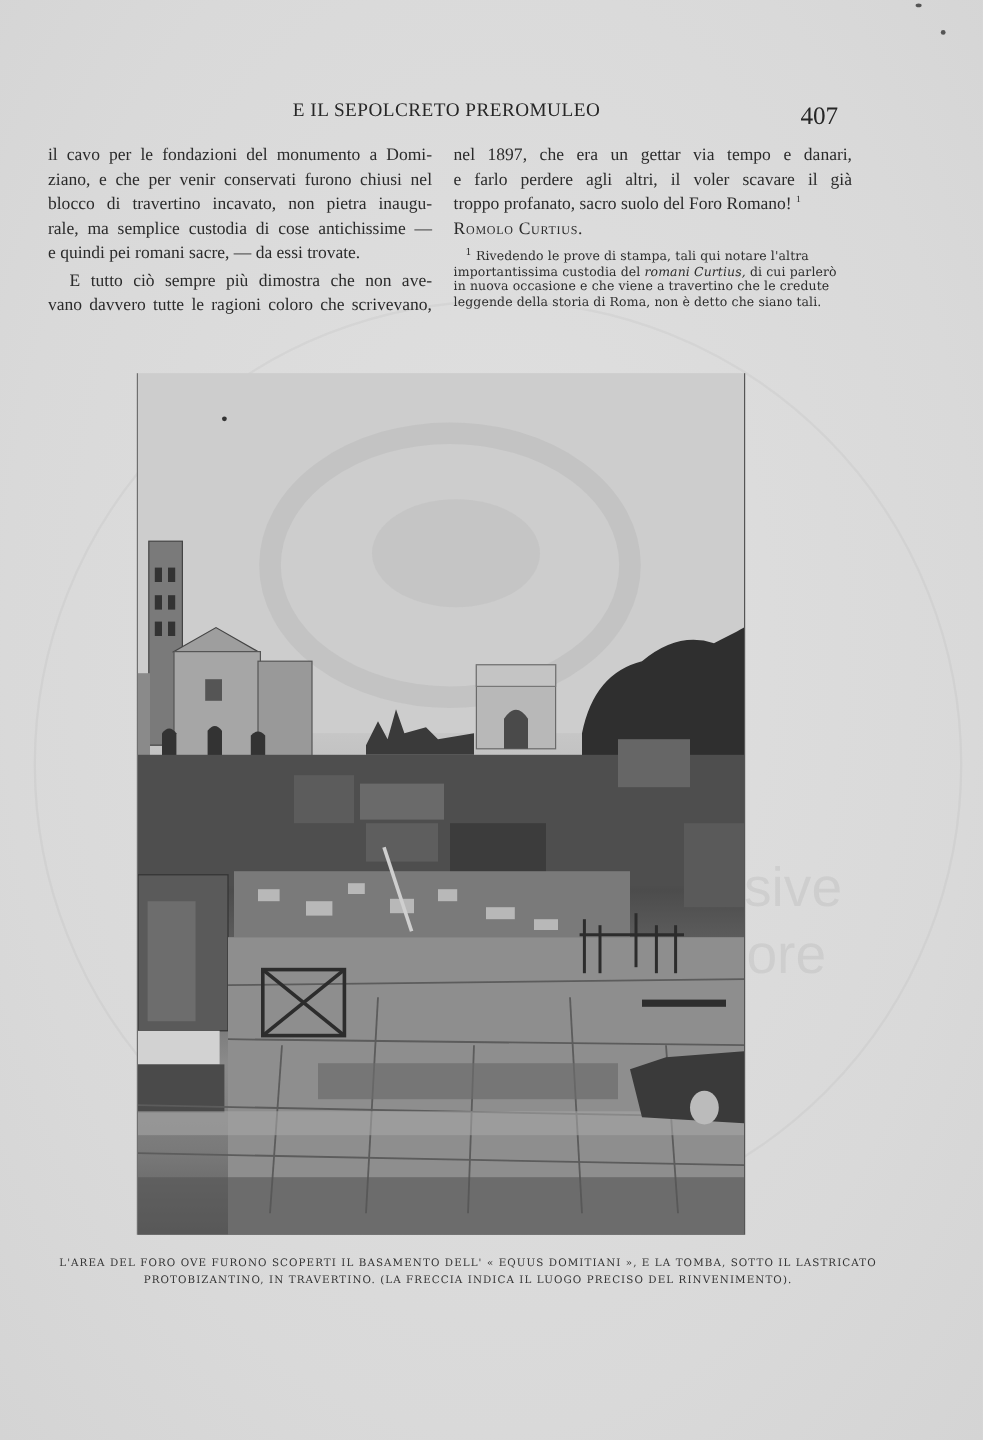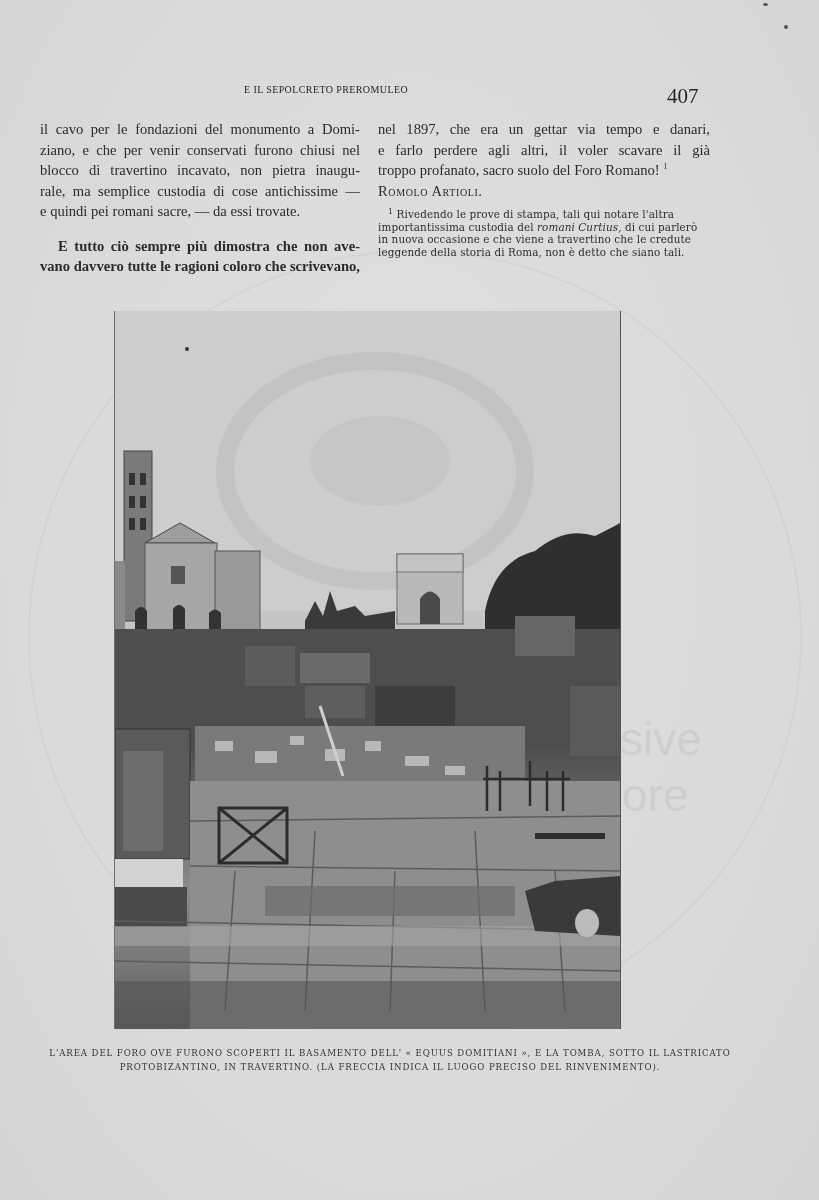--- a/index.html
+++ b/index.html
@@ -40,21 +40,21 @@
       position: absolute;
       top: 84px;
       left: 0;
       width: 819px;
       height: 22px;
     }
     .running-title {
       position: absolute;
       left: 244px;
       top: 0;
-      font-size: 10px;
+      font-size: 16px;
       letter-spacing: 0.4px;
       color: #262626;
     }
     .page-number {
       position: absolute;
       left: 667px;
       top: 0;
       font-size: 21px;
       color: #262626;
     }
@@ -155,32 +155,32 @@
   </div>
 
   <div class="col col-left">
     <p>
       <span class="line">il cavo per le fondazioni del monumento a Domi-</span>
       <span class="line">ziano, e che per venir conservati furono chiusi nel</span>
       <span class="line">blocco di travertino incavato, non pietra inaugu-</span>
       <span class="line">rale, ma semplice custodia di cose antichissime —</span>
       <span class="line last">e quindi pei romani sacre, — da essi trovate.</span>
     </p>
-    <p style="margin-top:14px;font-weight:bold;">
+    <p style="margin-top:2px;">
       <span class="line" style="padding-left:18px;">E tutto ciò sempre più dimostra che non ave-</span>
       <span class="line">vano davvero tutte le ragioni coloro che scrivevano,</span>
     </p>
   </div>
 
   <div class="col col-right">
     <p>
       <span class="line">nel 1897, che era un gettar via tempo e danari,</span>
       <span class="line">e farlo perdere agli altri, il voler scavare il già</span>
       <span class="line last"><span>troppo profanato, sacro suolo del Foro Romano!</span> <sup>1</sup></span>
-      <span class="signature">Romolo Artioli.</span>
+      <span class="signature">Romolo Curtius.</span>
     </p>
   </div>
 
   <div class="footnote">
     <span class="fline ind"><sup>1</sup> <span>Rivedendo le prove di stampa, tali qui notare l'altra</span></span>
     <span class="fline"><span>importantissima custodia del </span><em>romani Curtius,</em><span> di cui parlerò</span></span>
     <span class="fline">in nuova occasione e che viene a travertino che le credute</span>
     <span class="fline">leggende della storia di Roma, non è detto che siano tali.</span>
   </div>
 

